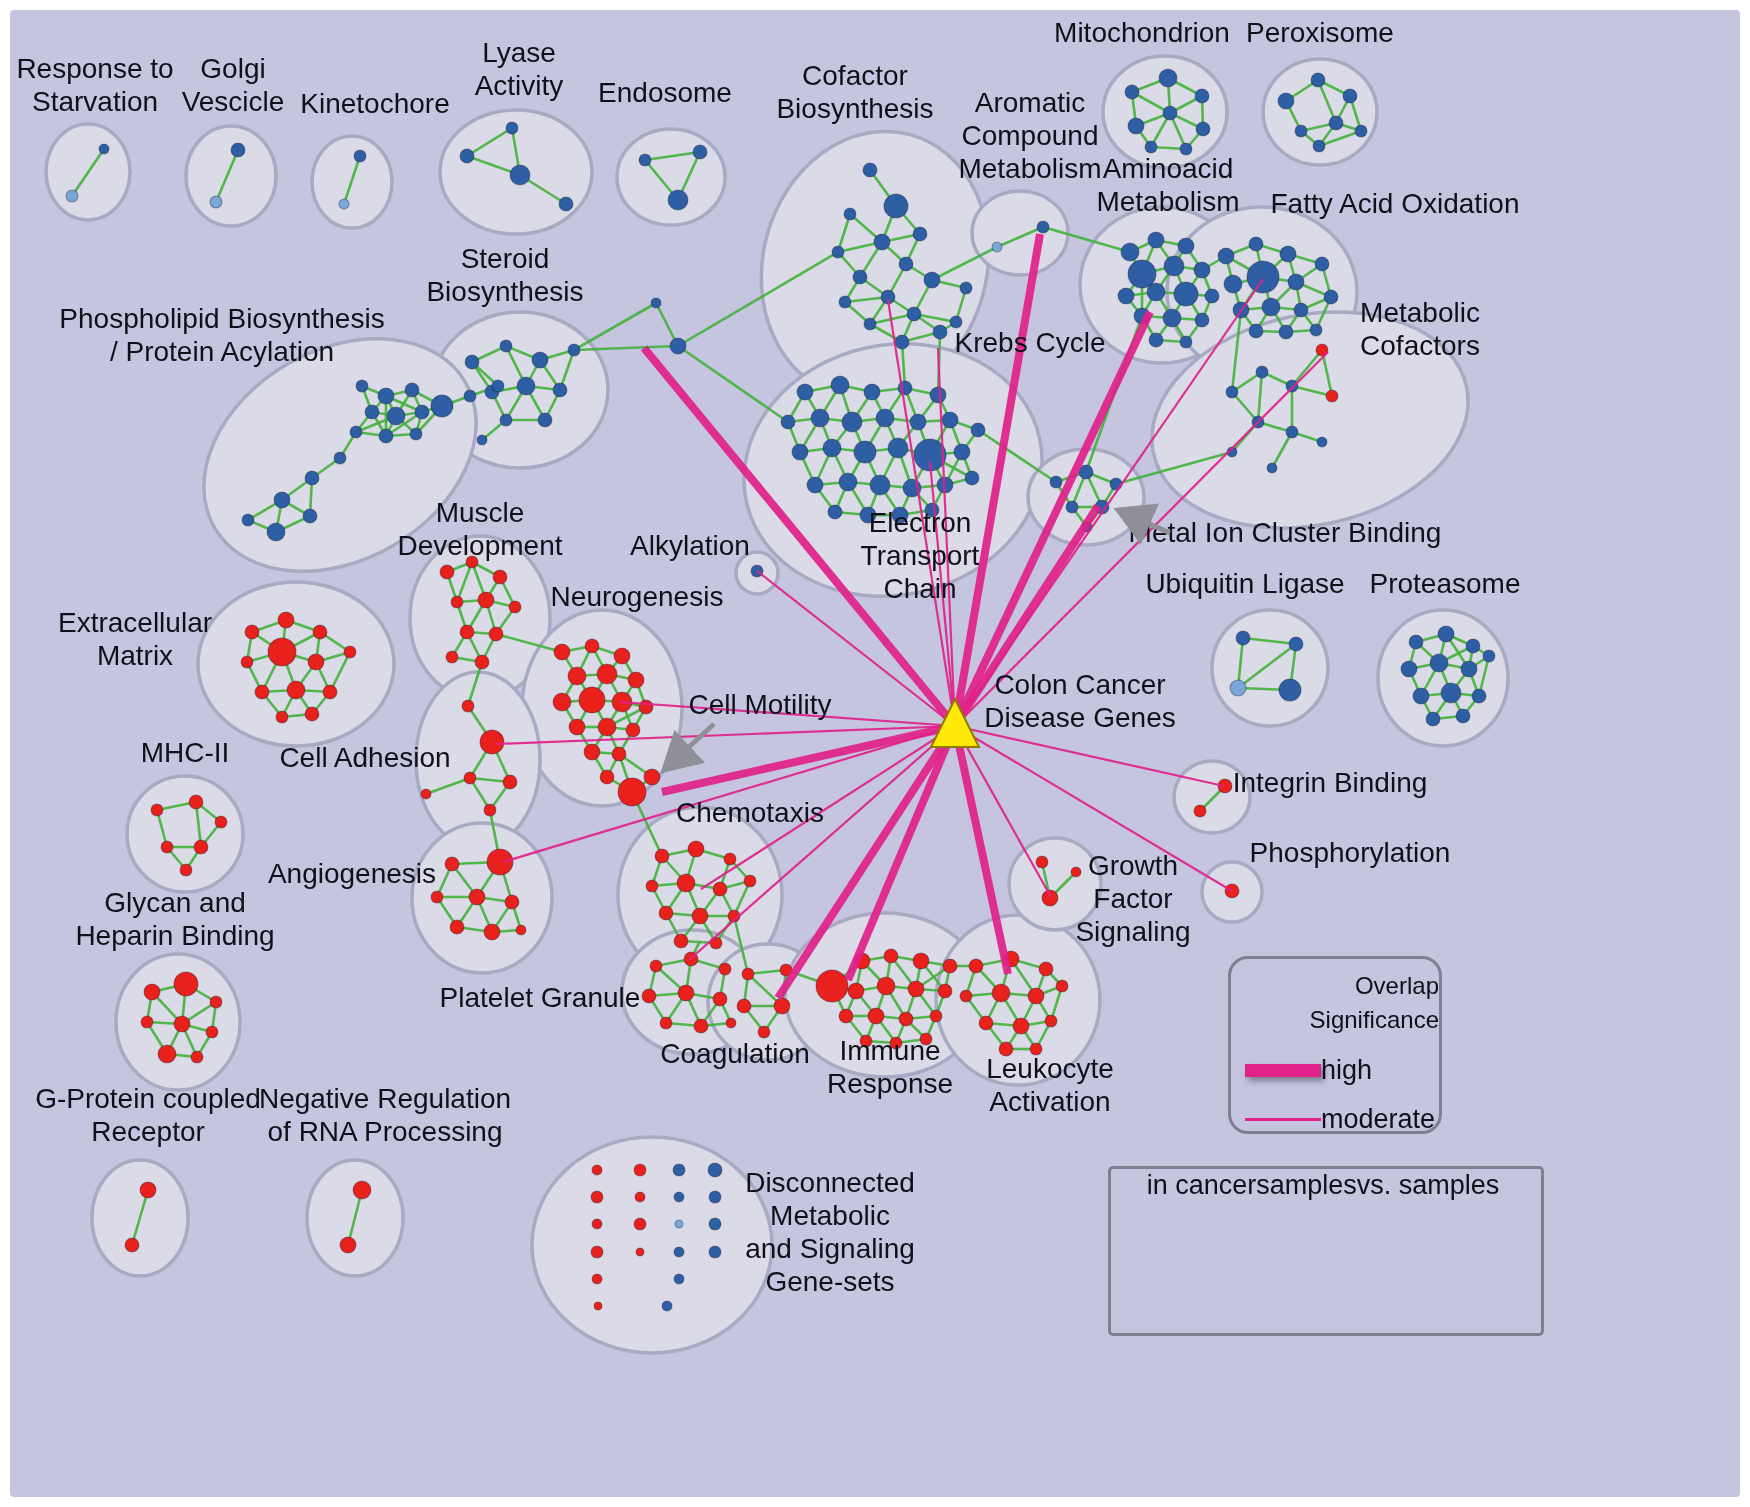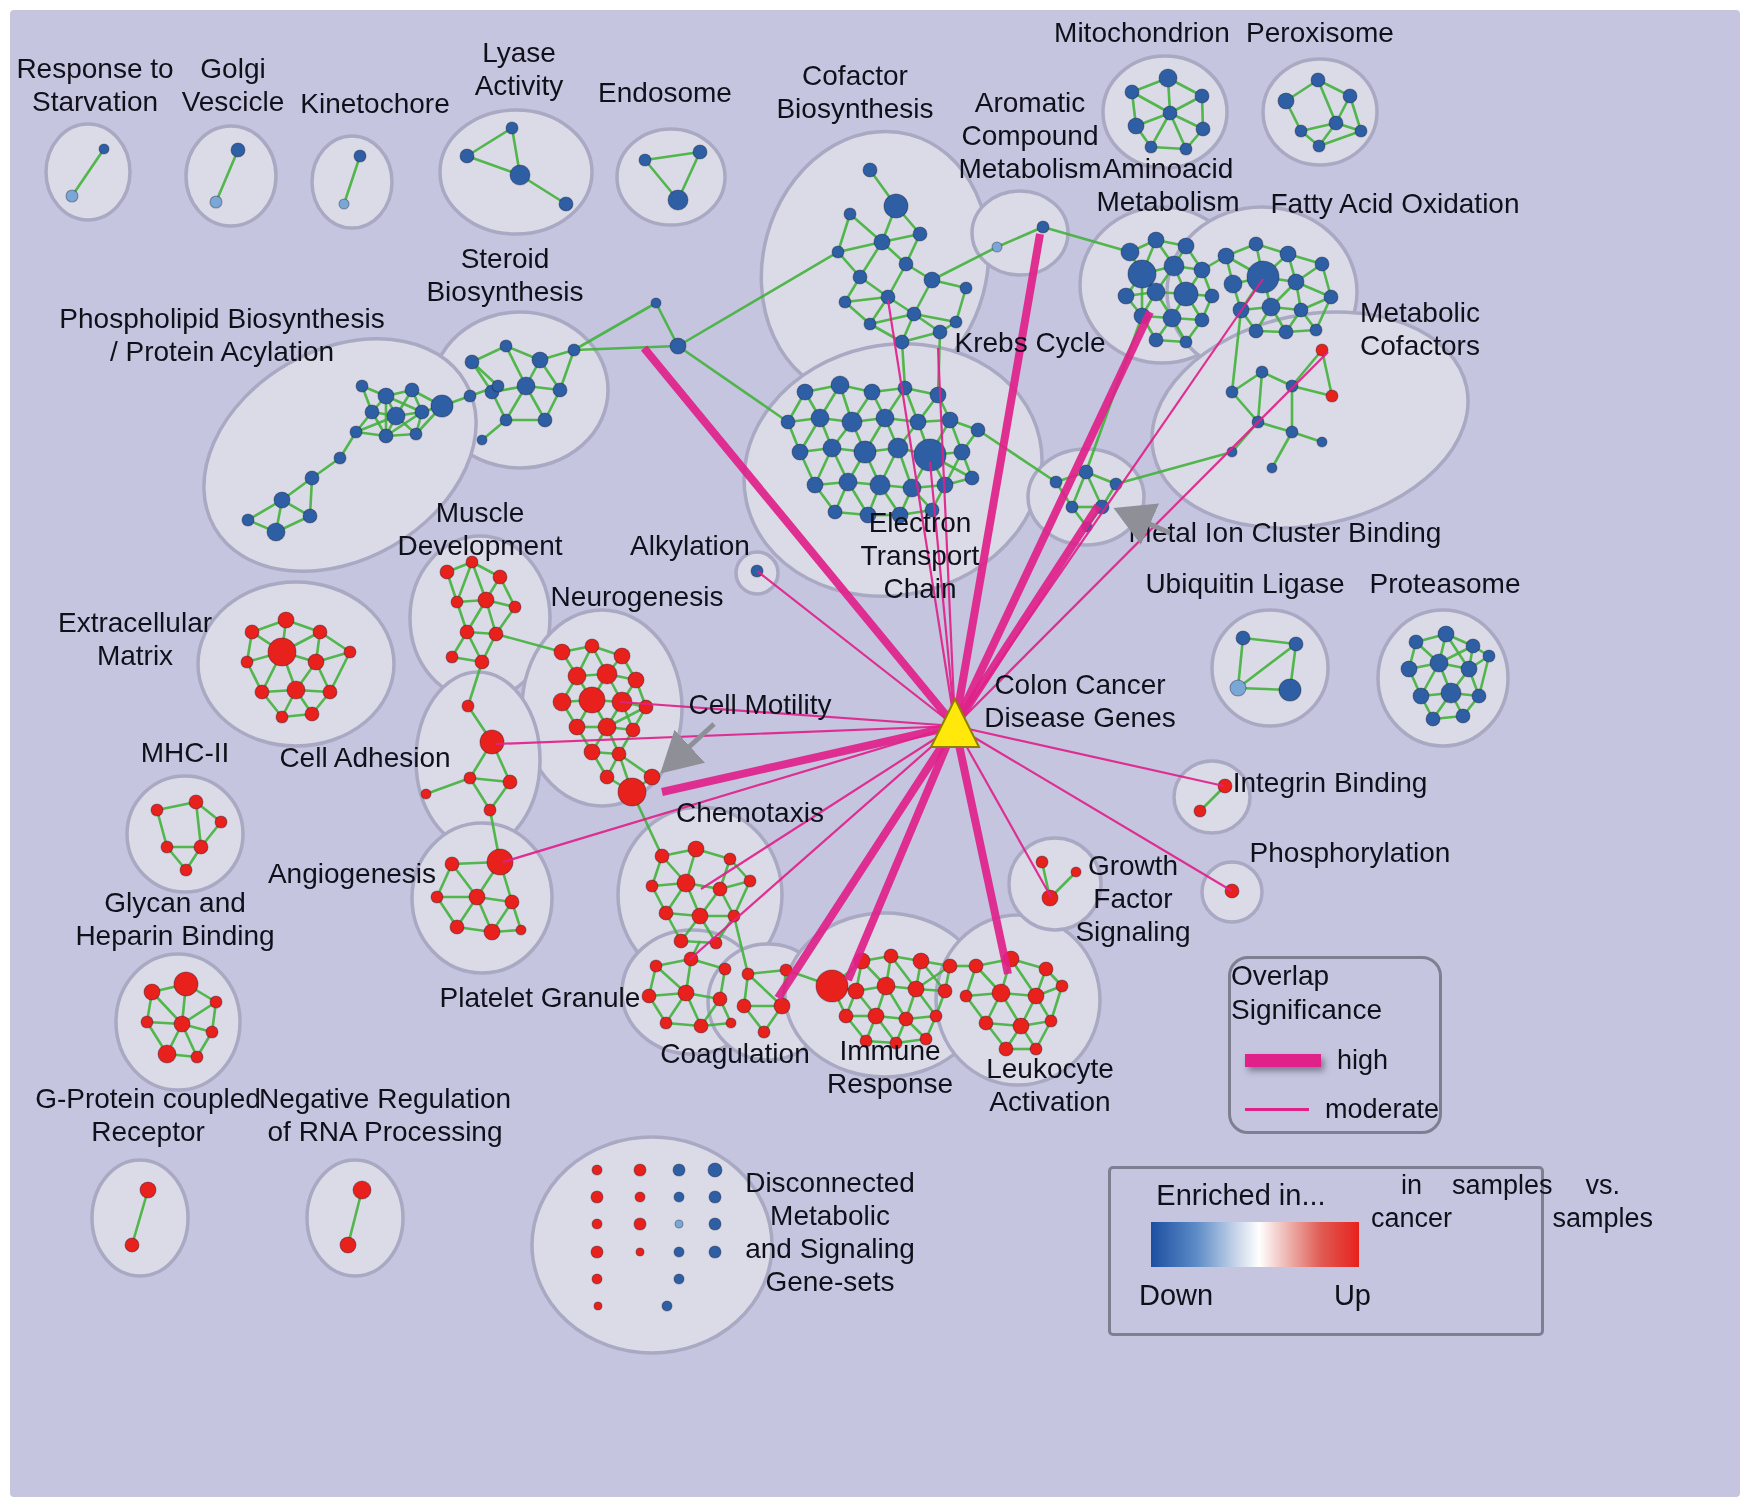--- a/index.html
+++ b/index.html
@@ -1,22 +1,22 @@
 <!DOCTYPE html>
 <html><head>
 <meta charset="utf-8">
 <style>
   html,body{margin:0;padding:0;background:#ffffff;}
   body{font-family:"Liberation Sans", sans-serif;}
   .stage{position:relative;width:1750px;height:1507px;background:#ffffff;overflow:hidden;}
   .stage svg{position:absolute;left:0;top:0;}
   .legend{position:absolute;background:#c5c5e0;border:3px solid #7f7f92;color:#10101a;box-sizing:border-box;}
   .legend-overlap{left:1228px;top:956px;width:214px;height:178px;border-radius:20px;}
-  .legend-overlap .t{font-size:28px;text-align:left;line-height:34px;}
-  .lrow{display:flex;align-items:center;gap:16px;padding-left:14px;margin-top:18px;}
+  .legend-overlap .t{font-size:24px;text-align:right;line-height:34px;margin-top:10px;}
+  .lrow{display:flex;align-items:center;padding-left:14px;margin-top:18px;}
   .hi-bar{width:76px;height:13px;background:#e0218a;box-shadow:3px 4px 6px rgba(60,60,75,.55);}
   .mod-bar{width:76px;height:3px;background:#e0218a;}
   .lrow span{font-size:27px;}
   .legend-enriched{left:1108px;top:1166px;width:436px;height:170px;border-radius:5px;display:flex;}
   .le-left{width:282px;display:flex;flex-direction:column;}
   .le-title{font-size:29px;text-align:center;margin-top:10px;}
   .grad-bar{width:208px;height:45px;margin:10px 0 0 40px;
     background:linear-gradient(to right,#1c4fa0 0%,#5d8cc7 22%,#cdd9ec 42%,#ffffff 52%,#f0c3c0 63%,#e05a52 82%,#e8211d 100%);}
   .du-row{display:flex;justify-content:space-between;width:232px;margin:12px 0 0 28px;font-size:29px;}
   .le-right{flex:1;display:flex;flex-direction:row;justify-content:center;text-align:center;font-size:27px;line-height:33px;padding-right:6px;}
@@ -1170,27 +1170,19 @@
       <div class="hi-bar"></div>
       <span>high</span>
     </div>
     <div class="lrow">
       <div class="mod-bar"></div>
       <span>moderate</span>
     </div>
   </div>
 
   <div class="legend legend-enriched">
-    <div class="le-left">
-      <div class="le-title">Enriched in...</div>
-      <div class="grad-bar"></div>
-      <div class="du-row">
-        <span>Down</span>
-        <span>Up</span>
-      </div>
-    </div>
     <div class="le-right">
       <div>in cancer</div>
       <div>samples</div>
       <div>vs. samples</div>
     </div>
   </div>
 </div>
 
 </body></html>

